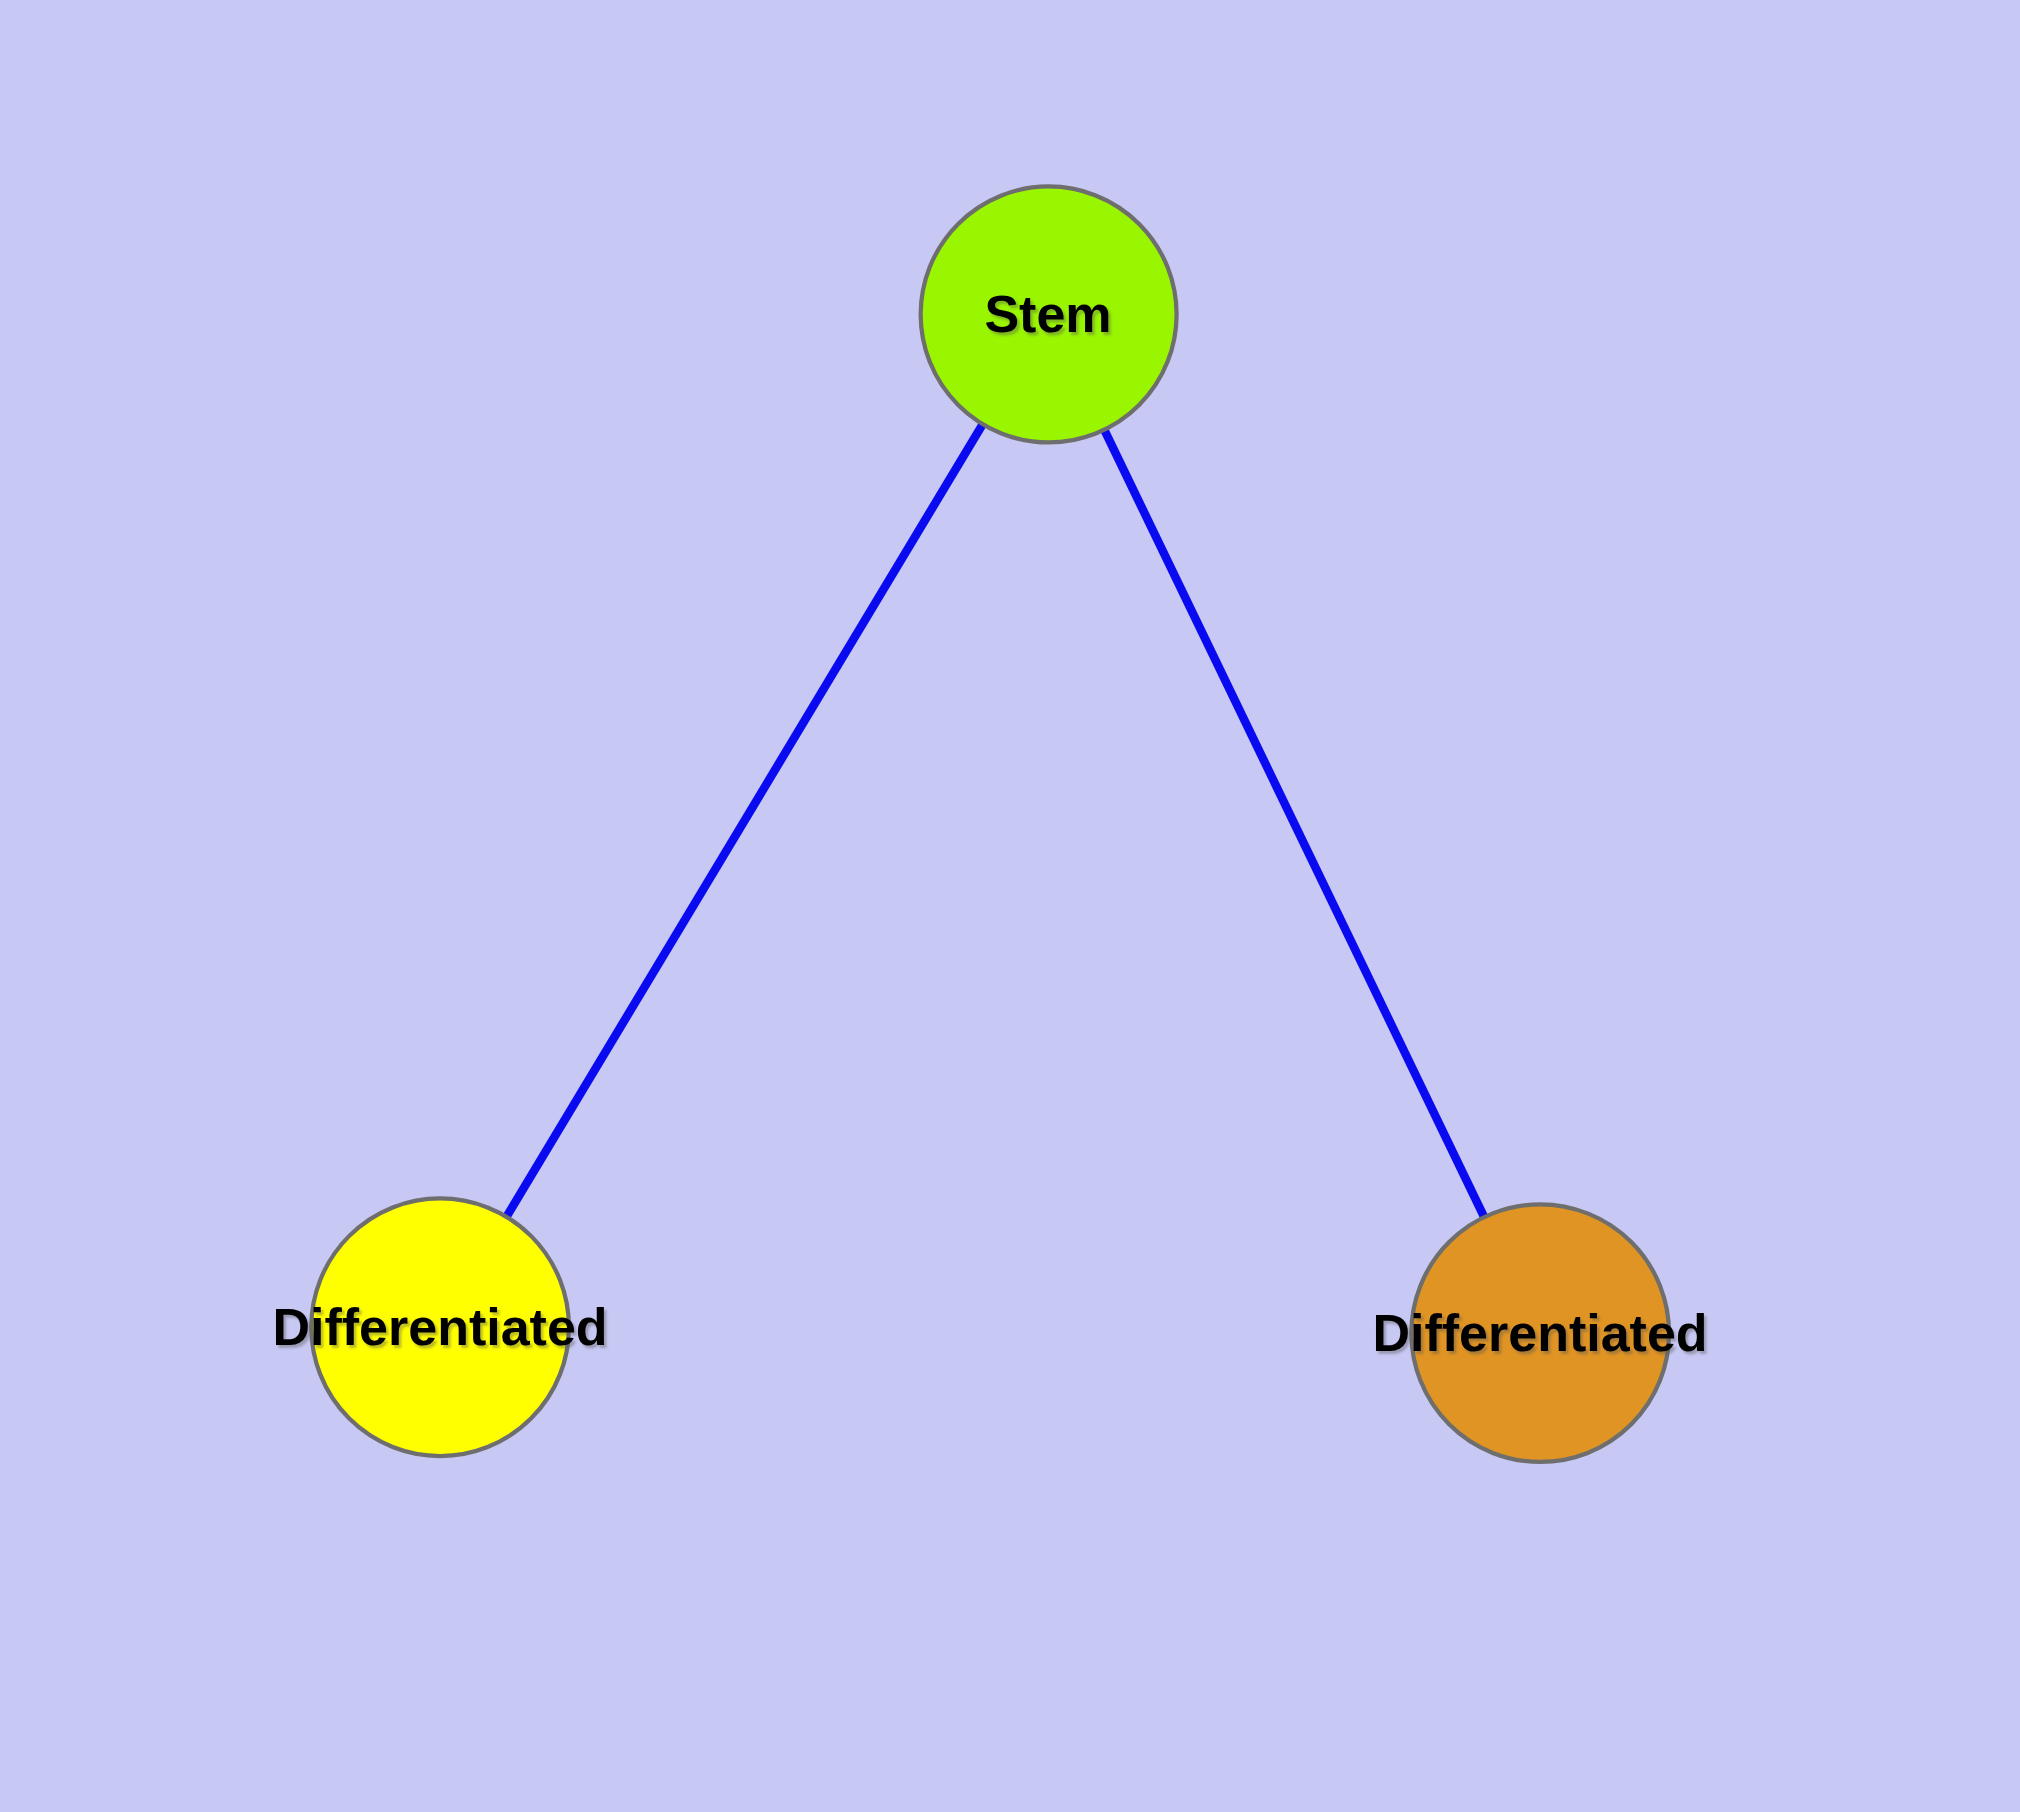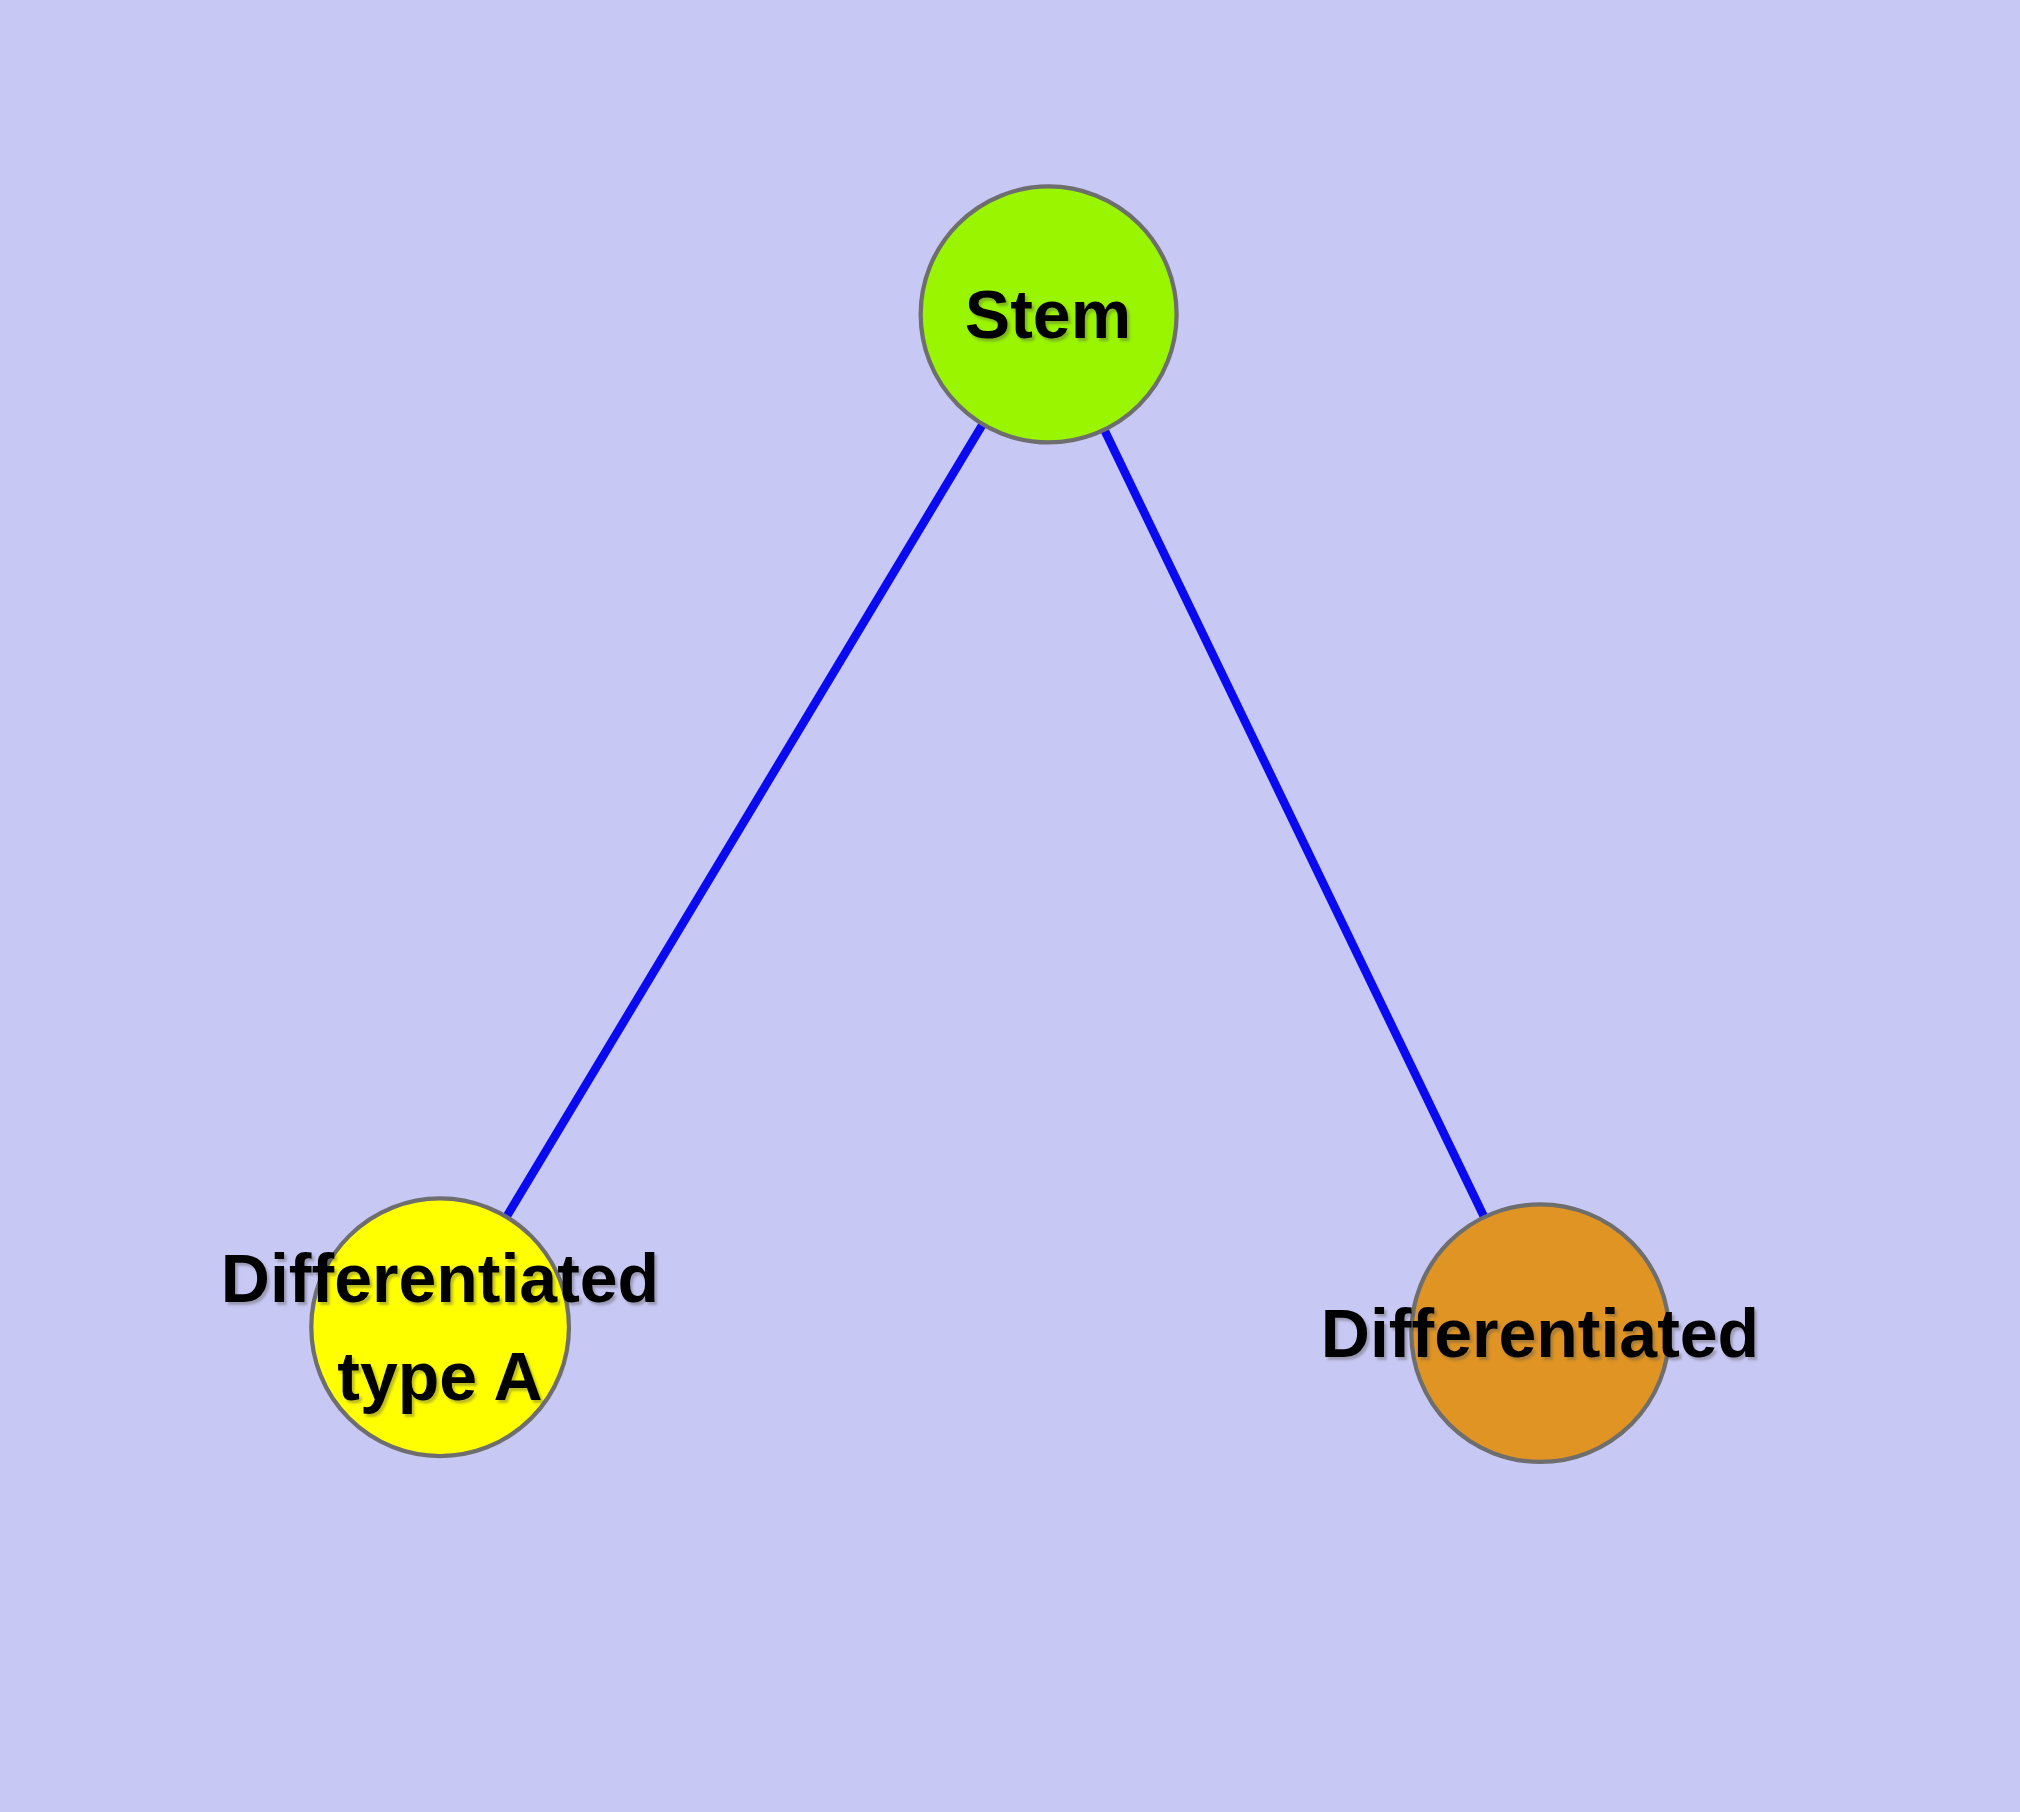--- a/index.html
+++ b/index.html
@@ -28,21 +28,21 @@
   .node {
     stroke: #6e6e6e;
     stroke-width: 5px;
   }
   .node-label {
     position: absolute;
     transform: translate(-50%, -50%);
     text-align: center;
     color: #000000;
     font-weight: bold;
-    font-size: 68px;
+    font-size: 52px;
     line-height: 98px;
     white-space: nowrap;
     text-shadow: 2.5px 2.5px 2.5px rgba(85, 85, 85, 0.40);
   }
   
   .label-stem   { left: 1048px; top: 314px;  }
   .label-type-a { left: 440px;  top: 1327px; }
   .label-type-b { left: 1540px; top: 1333px; }
 </style>
 </head>
@@ -61,21 +61,20 @@
     <circle class="node" cx="519" cy="1566" r="152" fill="#ffff00"></circle>
     <circle class="node" cx="1817" cy="1573" r="152" fill="#e09423"></circle>
   </svg>
 
   <div class="node-label label-stem">
     <div>Stem</div>
   </div>
 
   <div class="node-label label-type-a">
     <div>Differentiated</div>
-    <div>type A</div>
   </div>
 
   <div class="node-label label-type-b">
     <div>Differentiated</div>
   </div>
 
 </div>
 
 
 </body></html>

